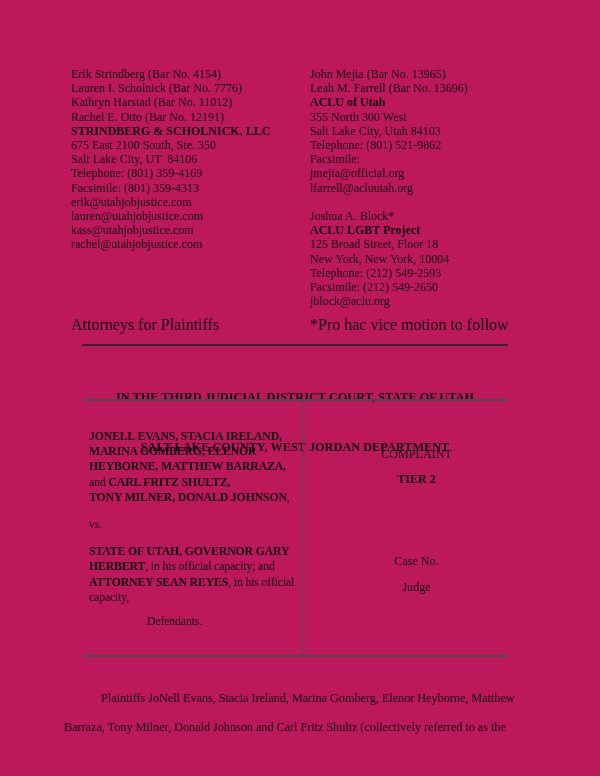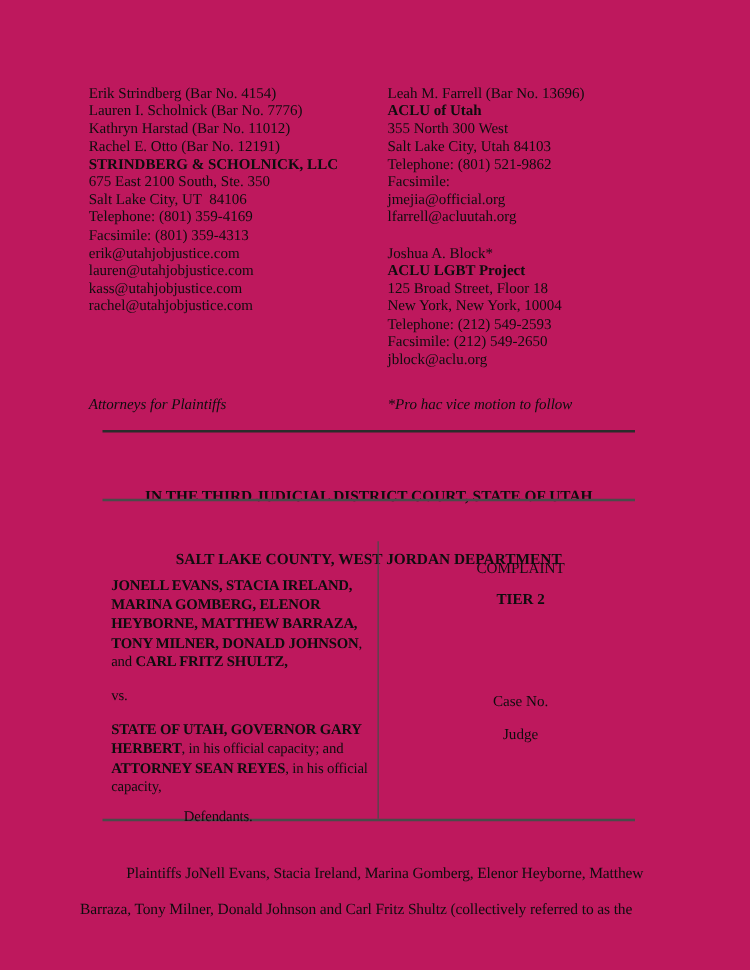--- a/index.html
+++ b/index.html
@@ -7,35 +7,35 @@
     position:relative; width:600px; height:776px; background:#be185d;
     color:#0d0d0d; font-family:"Liberation Serif", serif; overflow:hidden;
   }
   .line { min-height:1em; white-space:pre; }
 
   
   .counsel { position:absolute; top:67px; font-size:12px; line-height:14.2px; }
   .counsel .line { min-height:14.2px; }
   .counsel-left  { left:71px;  width:235px; }
   .counsel-right { left:310px; width:240px; }
-  .note { position:absolute; top:316px; font-size:12px; white-space:pre;font-style:italic; }
+  .note { position:absolute; top:316px; font-size:16px; white-space:pre; }
   .attorneys-note { left:71px; }
   .prohac-note { left:310px; }
 
   
   .heading-rule { position:absolute; left:82px; top:344px; width:426px; height:0; border-top:2px solid #2b2b2b; }
   .court-heading { position:absolute; left:82px; top:356px; width:426px; text-align:center;
                    font-weight:bold; font-size:12.3px; line-height:16.5px; white-space:pre; }
 
   
   .caption-box { position:absolute; left:82px; top:399px; width:426px; height:258px;
                  border-top:2px solid #4a4a4a; border-bottom:2px solid #4a4a4a; box-sizing:border-box; }
   .caption-left { position:absolute; left:0; top:0; bottom:0; width:221px; box-sizing:border-box;
                   border-right:1.5px solid #4a4a4a; padding:28px 4px 0 7px;
-                  font-size:11.8px; line-height:15.2px; letter-spacing:-0.15px;margin-top:32px; }
+                  font-size:11.8px; line-height:15.2px; letter-spacing:-0.15px; }
   .caption-left .line { min-height:15.2px; }
   .desig-plaintiffs { margin-top:10px; padding-left:66px; }
   .vs { margin-top:12px; }
   .defendant-names { margin-top:12px; }
   .desig-defendants { margin-top:9px; padding-left:58px; }
 
   .caption-right { position:absolute; left:221px; right:0; top:0; bottom:0;
                    padding:46px 0 0 22px; text-align:center; font-size:12.1px; line-height:15px; }
   .doc-title { font-weight:normal; }
   .doc-tier { font-weight:bold; margin-top:10px; }
@@ -67,20 +67,21 @@
       <div class="line"><span class="">Telephone: (801) 359-4169</span></div>
       <div class="line"><span class="">Facsimile: (801) 359-4313</span></div>
       <div class="line"><span class="">erik@utahjobjustice.com</span></div>
       <div class="line"><span class="">lauren@utahjobjustice.com</span></div>
       <div class="line"><span class="">kass@utahjobjustice.com</span></div>
       <div class="line"><span class="">rachel@utahjobjustice.com</span></div>
     </div>
 
   <div class="counsel counsel-right">
 
+  <div class="line"><span class="">John Mejia (Bar No. 13965)</span></div>
       <div class="line"><span class="">Leah M. Farrell (Bar No. 13696)</span></div>
       <div class="line"><span class="b">ACLU of Utah</span></div>
       <div class="line"><span class="">355 North 300 West</span></div>
       <div class="line"><span class="">Salt Lake City, Utah 84103</span></div>
       <div class="line"><span class="">Telephone: (801) 521-9862</span></div>
       <div class="line"><span class="">Facsimile:</span></div>
       <div class="line"><span class="">jmejia@official.org</span></div>
       <div class="line"><span class="">lfarrell@acluutah.org</span></div>
       <div class="line"><span class=""></span></div>
       <div class="line"><span class="">Joshua A. Block*</span></div>
@@ -103,22 +104,22 @@
   </div>
 
   <div class="caption-box">
 
     <div class="caption-left">
       <div class="plaintiff-names">
 
       <div class="line"><span class="b">JONELL EVANS, STACIA IRELAND,</span></div>
           <div class="line"><span class="b">MARINA GOMBERG, ELENOR</span></div>
           <div class="line"><span class="b">HEYBORNE, MATTHEW BARRAZA,</span></div>
+          <div class="line"><span class="">and </span><span class="b">CARL FRITZ SHULTZ,</span></div>
           <div class="line"><span class="b">TONY MILNER, DONALD JOHNSON</span><span class="">,</span></div>
-          <div class="line"><span class="">and </span><span class="b">CARL FRITZ SHULTZ,</span></div>
         </div>
       <div class="line vs">vs.</div>
       <div class="defendant-names">
 
       <div class="line"><span class="b">STATE OF UTAH, GOVERNOR GARY</span></div>
           <div class="line"><span class="b">HERBERT</span><span class="">, in his official capacity; and</span></div>
           <div class="line"><span class="b">ATTORNEY SEAN REYES</span><span class="">, in his official</span></div>
           <div class="line"><span class="">capacity,</span></div>
         </div>
       <div class="line desig-defendants">Defendants.</div>

